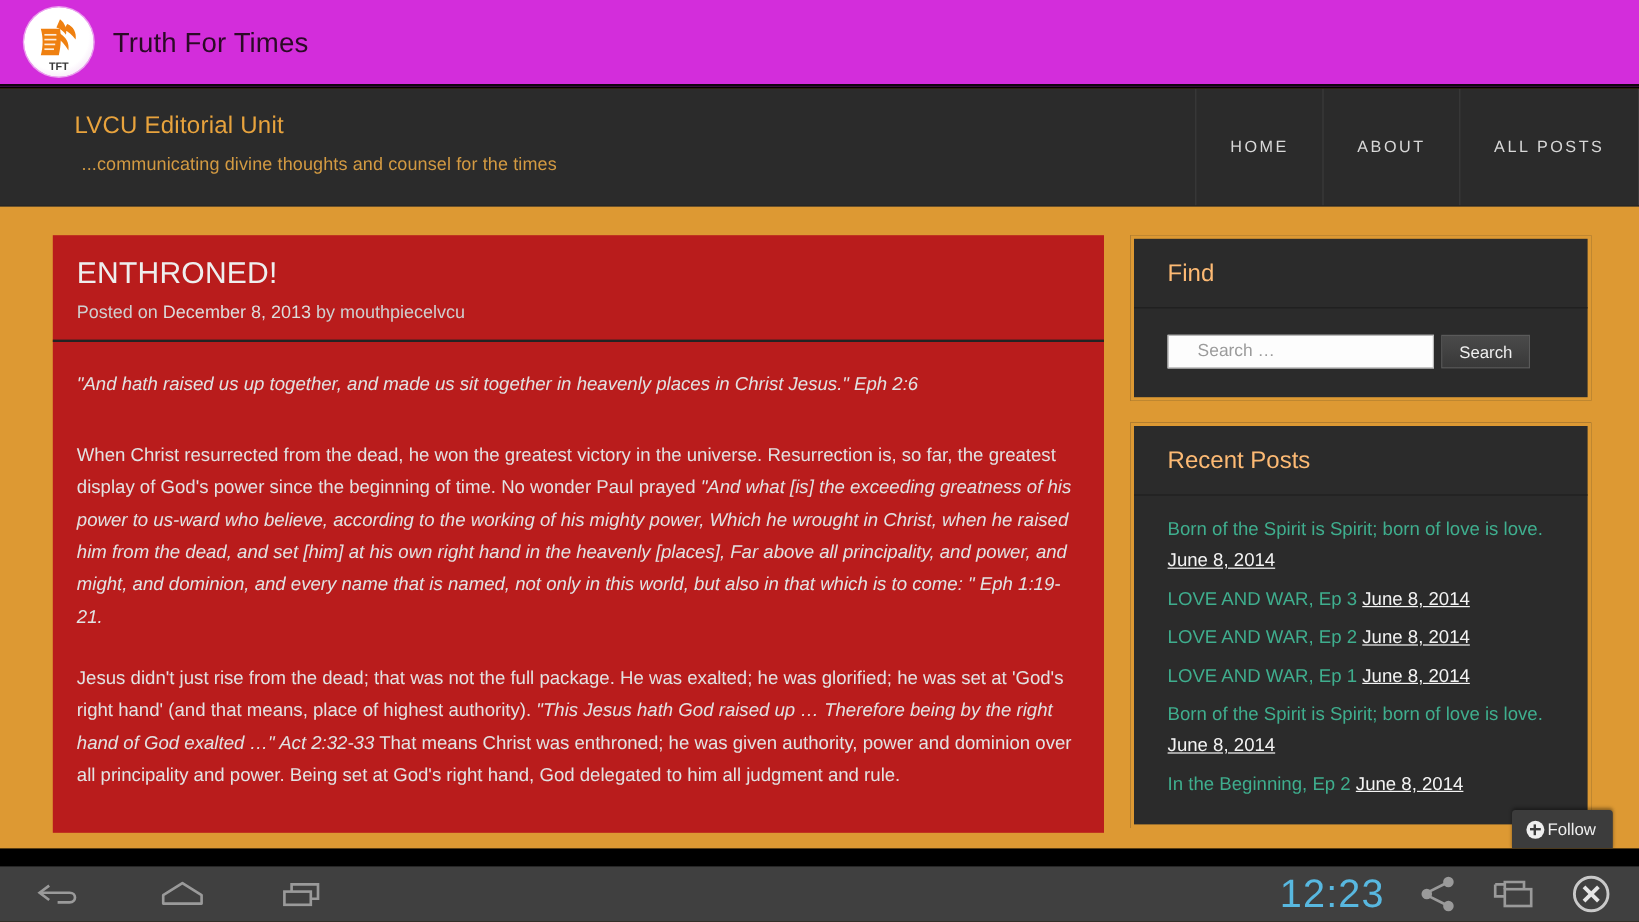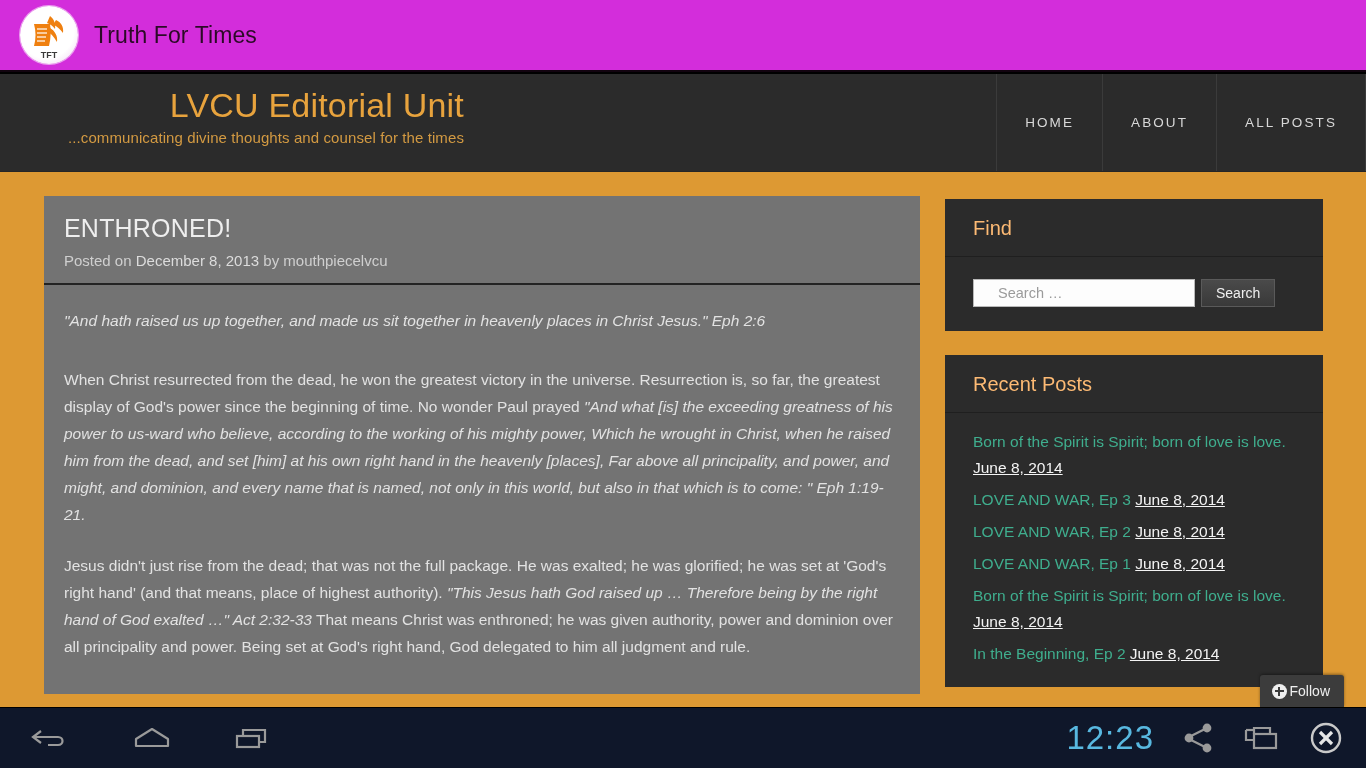--- a/index.html
+++ b/index.html
@@ -36,43 +36,43 @@
   }
 
   
   .site-header {
     height: 98px; background: #2b2b2b;
     display: flex; align-items: stretch; justify-content: space-between;
     border-bottom: 1px solid #262626;
   }
   .brand { padding: 14px 0 0 62px; }
   .brand-title {
-    font-size: 34px; color: #e8a33d; font-weight: normal;
-    letter-spacing: .2px; line-height: 34px; text-align: right;
+    font-size: 20px; color: #e8a33d; font-weight: normal;
+    letter-spacing: .2px; line-height: 34px;
   }
   .brand-tagline {
     font-size: 15px; color: #d39a42; margin-top: 7px; padding-left: 6px;
     letter-spacing: .1px;
   }
   .site-nav { display: flex; align-items: stretch; }
   .nav-item {
     display: flex; align-items: center; justify-content: center;
     padding: 0 28px; font-size: 13.5px; color: #d8d8d8;
     letter-spacing: 2.1px; border-left: 1px solid #3b3b3b; cursor: pointer;
     white-space: nowrap;
   }
   .nav-item:last-child { border-right: 1px solid #3b3b3b; }
 
   
   .content {
     padding: 24px 40px 0 44px;
     display: flex; gap: 22px; align-items: flex-start;
   }
   .article {
-    width: 876px; background: #737373; flex: 0 0 auto;
+    width: 876px; background: #b91c1c; flex: 0 0 auto;
   }
   .post-header { padding: 18px 20px 14px 20px; border-bottom: 2px solid #232323; }
   .post-title {
     font-size: 25px; color: #eeeeee; font-weight: normal; letter-spacing: .2px;
   }
   .post-meta { font-size: 15px; color: #cfcfcf; margin-top: 9px; }
   .post-meta .date { color: #dcdcdc; }
   .post-body { padding: 22px 20px 10px 20px; }
   .post-body p {
     font-size: 15.5px; line-height: 27px; color: #e2e2e2;
@@ -125,22 +125,22 @@
     position: relative; flex: 0 0 auto;
   }
   .plus-circle:before, .plus-circle:after {
     content: ""; position: absolute; background: #3c3c3c;
   }
   .plus-circle:before { left: 3px; top: 6.5px; width: 9px; height: 2px; }
   .plus-circle:after  { top: 3px; left: 6.5px; height: 9px; width: 2px; }
 
   
   .sysbar {
-    position: absolute; left: 0; bottom: 0; width: 1366px; height: 60px;
-    background: #0f172a; display: flex; align-items: center;
+    position: absolute; left: 0; bottom: 0; width: 1366px; height: 46px;
+    background: #404040; display: flex; align-items: center;
   }
   .sys-left { display: flex; align-items: center; gap: 54px; padding-left: 30px; }
   .sys-right {
     margin-left: auto; display: flex; align-items: center; gap: 26px;
     padding-right: 22px;
   }
   .clock {
     font-size: 33px; color: #58b8e0; letter-spacing: 1px;
     font-family: "Liberation Sans", sans-serif;
   }

